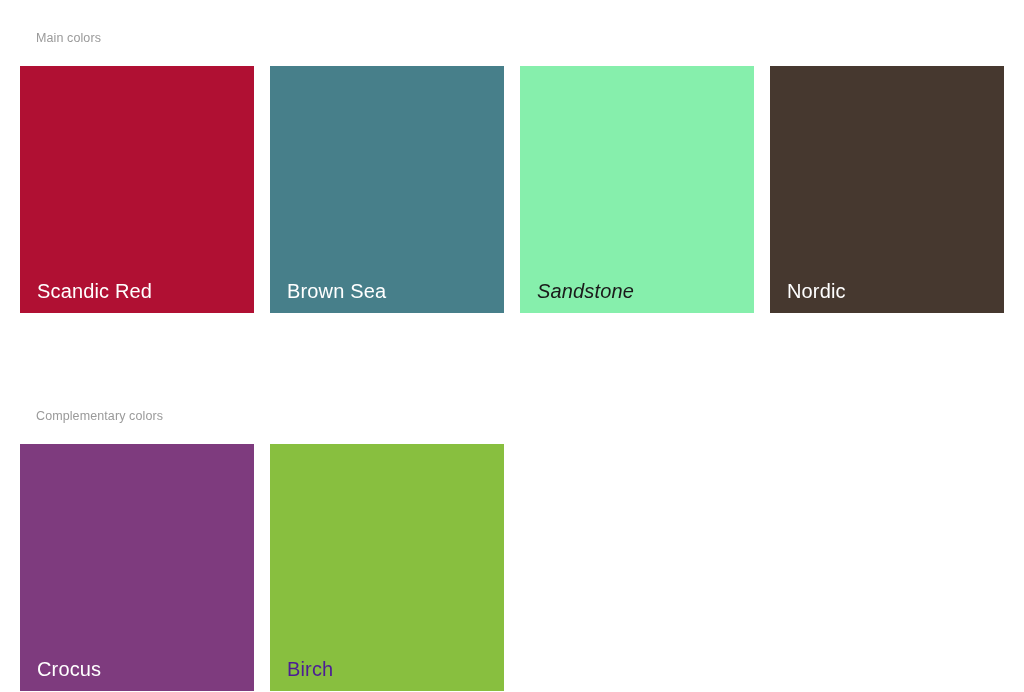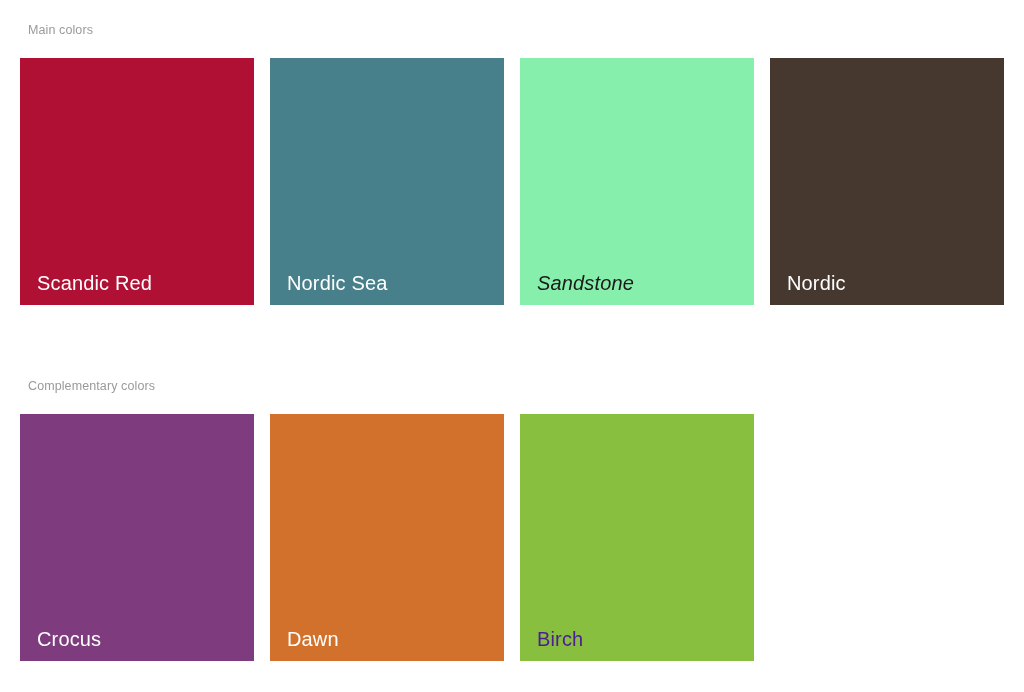--- a/index.html
+++ b/index.html
@@ -21,24 +21,24 @@
     height: 692px;
     box-sizing: border-box;
   }
 
   .section {
     position: absolute;
     left: 0;
     width: 1024px;
   }
   .section-main { top: 0px; }
-  .section-complementary { top: 356px; }
+  .section-complementary { top: 378px; }
 
   .section-title {
-    margin: 8px;
+    margin: 16px;
     padding: 0 0 0 20px;
     font-size: 12.5px;
     font-weight: 400;
     line-height: 16px;
     color: #9a9a9a;
     letter-spacing: 0.1px;
     height: 20px;
     padding-top: 14px;
   }
 
@@ -82,21 +82,21 @@
 
   <section class="section section-main">
     <h2 class="section-title">Main colors</h2>
     <div class="swatch-row">
 
       <div class="swatch" style="background-color: rgb(176, 16, 51);">
         <span class="swatch-label label-light" style="color: rgb(255, 255, 255);">Scandic Red</span>
       </div>
 
       <div class="swatch" style="background-color: rgb(71, 127, 138);">
-        <span class="swatch-label label-light" style="color: rgb(255, 255, 255);">Nordic Sea</span>
+        <span class="swatch-label label-light" style="color: rgb(255, 255, 255);">Brown Sea</span>
       </div>
 
       <div class="swatch" style="background-color: #86efac; font-style: italic;">
         <span class="swatch-label label-dark" style="color: rgb(26, 26, 26);">Sandstone</span>
       </div>
 
       <div class="swatch" style="background-color: rgb(70, 56, 47);">
         <span class="swatch-label label-light" style="color: rgb(255, 255, 255);">Nordic</span>
       </div>
 
@@ -104,23 +104,20 @@
   </section>
 
   <section class="section section-complementary">
     <h2 class="section-title">Complementary colors</h2>
     <div class="swatch-row">
 
       <div class="swatch" style="background-color: rgb(126, 59, 126);">
         <span class="swatch-label label-light" style="color: rgb(255, 255, 255);">Crocus</span>
       </div>
 
-      <div class="swatch" style="background-color: rgb(209, 113, 44);">
-        <span class="swatch-label label-light" style="color: rgb(255, 255, 255);">Dawn</span>
-      </div>
 
       <div class="swatch" style="background-color: rgb(136, 191, 63);">
         <span class="swatch-label label-light" style="color: #4c1d95;">Birch</span>
       </div>
 
     </div>
   </section>
 
 </div>
 

